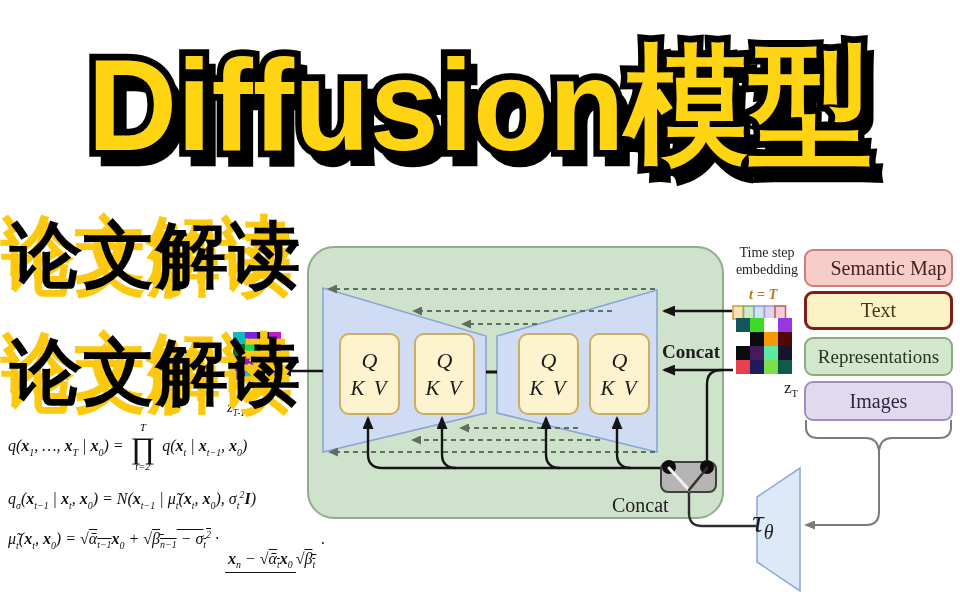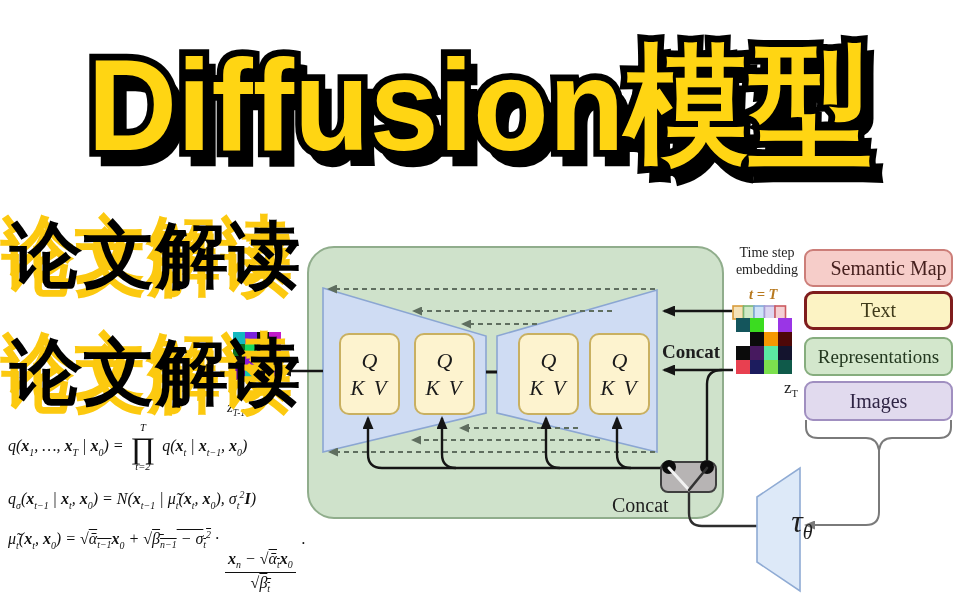--- a/index.html
+++ b/index.html
@@ -27,21 +27,21 @@
   .lbl{position:absolute;z-index:3;color:#1e1e1e;
        font-family:"Liberation Serif","DejaVu Serif",serif;white-space:nowrap;}
   .unet-title{left:340px;top:253px;width:302px;text-align:center;font-size:22px;}
   .unet-title i{font-style:italic;}
   .concat-label{left:662px;top:341px;font-size:19px;font-weight:bold;}
   .switch-label{left:612px;top:494px;font-size:20px;}
   .ts-label{left:724px;top:245px;width:86px;text-align:center;font-size:14px;line-height:1.2;}
   .teq-label{left:749px;top:286px;font-size:14.5px;font-style:italic;font-weight:600;color:#b8791f;}
   .zt-label{left:744px;top:378px;font-size:17px;margin-left:40px;}
   .zt1-label{left:227px;top:399px;font-size:15px;font-style:italic;}
-  .tau-label{left:781px;top:503px;width:42px;text-align:center;font-size:32px;font-style:italic;}
+  .tau-label{left:742px;top:503px;width:42px;text-align:center;font-size:32px;font-style:italic;}
   .lbl sub{font-size:0.62em;}
   .tau-label sub{font-size:20px;}
 
   
   .qkv{position:absolute;top:333px;width:57px;height:78px;z-index:3;
        background:#fdf3cf;border:2px solid #c9b061;border-radius:10px;
        display:flex;flex-direction:column;align-items:center;justify-content:center;
        font-family:"Liberation Serif","DejaVu Serif",serif;font-style:italic;
        font-size:22px;color:#1a1a1a;line-height:1.25;}
   .qkv .kv{font-size:21px;letter-spacing:2px;}
@@ -60,21 +60,21 @@
   .formula{position:absolute;left:8px;z-index:3;color:#101010;
            font-family:"Liberation Serif","DejaVu Serif",serif;
            font-style:italic;font-size:16px;white-space:nowrap;}
   .f1{top:423px;} .f2{top:489px;} .f3{top:529px;}
   .formula sub{font-size:0.62em;} .formula sup{font-size:0.62em;}
   .formula .ol{text-decoration:overline;}
   .formula .prod{display:inline-flex;flex-direction:column;align-items:center;
                  vertical-align:middle;line-height:1;margin:0 3px;}
   .formula .plim{font-size:10.5px;}
   .formula .pop{font-size:30px;font-style:normal;line-height:0.95;}
-  .formula .frac{display:inline-flex;flex-direction:column;align-items:center;
+  .formula .frac{display:inline-flex;
                  vertical-align:-20px;line-height:1.2;margin:0 2px;}
   .formula .num{border-bottom:1.4px solid #101010;padding:0 3px 1px;}
 </style>
 </head>
 <body>
 
 <div class="stage">
 
   <svg class="diagram-svg" width="960" height="600" viewBox="0 0 960 600">
     <defs>

